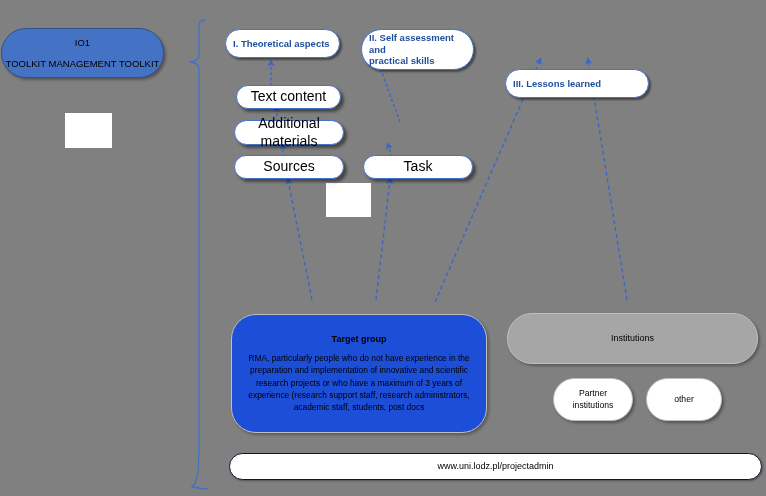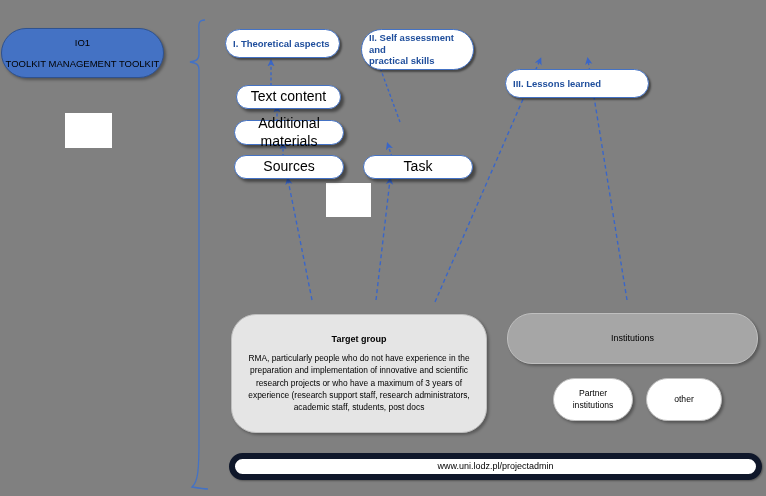--- a/index.html
+++ b/index.html
@@ -54,21 +54,21 @@
   .sub-box{
     background:#FFFFFF;
     border:1px solid #4472C4;
     color:#000000;
     font-size:14px;
     box-shadow:3px 3px 3px rgba(0,0,0,0.45);
   }
 
   
   .grey-panel{
-    background:#e5e5e5;
+    background:#1d4ed8;
     border:1px solid #BFBFBF;
     color:#000000;
     font-size:8.4px;
     flex-direction:column;
     padding:6px 9px;
     box-shadow:2px 2px 3px rgba(0,0,0,0.30);
   }
   .grey-panel .ttl{font-weight:bold;font-size:9px;margin-bottom:7px;}
   .grey-panel .body{line-height:1.45;}
 
@@ -85,21 +85,21 @@
     border:1px solid #BFBFBF;
     color:#000000;
     font-size:8.6px;
     flex-direction:column;
     line-height:1.35;
     box-shadow:2px 2px 3px rgba(0,0,0,0.35);
   }
 
   .url-bar{
     background:#FFFFFF;
-    border:6px solid #0f172a;
+    border:1px solid #0f172a;
     color:#000000;
     font-size:9px;
     box-shadow:1px 1px 2px rgba(0,0,0,0.35);
   }
 
   
   .blank-rect{
     position:absolute;
     background:#FFFFFF;
     box-sizing:border-box;

